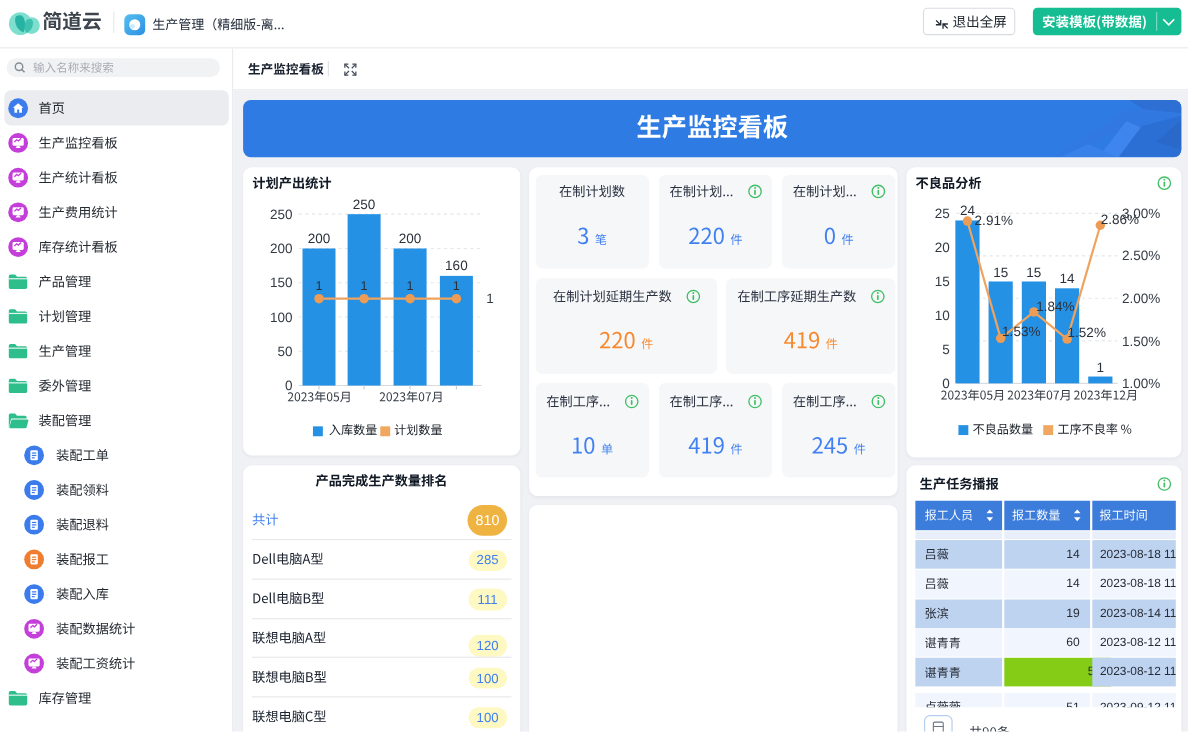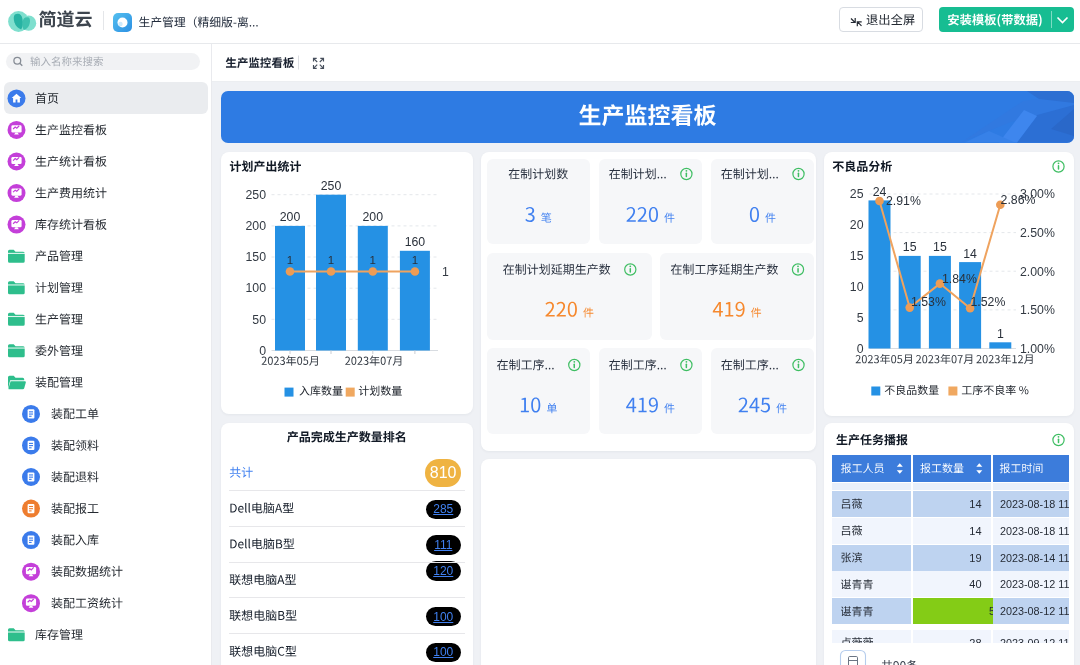--- a/index.html
+++ b/index.html
@@ -23,23 +23,23 @@
   background:#2e7be3; overflow:hidden; z-index:1; }
 .card { position:absolute; background:#fff; border-radius:8px; box-shadow:0 1px 3px rgba(25,35,61,0.05); z-index:1; }
 #c1 { left:221px; top:152px; width:251.5px; height:262px; }
 #c2 { left:481px; top:152px; width:334.5px; height:299px; }
 #c3 { left:824px; top:152px; width:250px; height:264px; }
 #c4 { left:221px; top:423px; width:251.5px; height:262px; }
 #c5 { left:481px; top:459px; width:334.5px; height:226px; }
 #c6 { left:824px; top:423px; width:250px; height:262px; }
 .mini { position:absolute; background:#f6f7f9; border-radius:6px; }
 .goldpill { position:absolute; left:204px; top:35.5px; width:36.3px; height:28px; border-radius:14px;
-  background:#efb342; color:#fff; font-size:16px; display:flex; align-items:center; justify-content:center; }
+  background:#efb342; color:#fff; font-size:13px; display:flex; align-items:center; justify-content:center; }
 .bluepill { position:absolute; left:205px; width:34.5px; height:19.5px; border-radius:10px;
-  background:#000000; color:#4080f0; font-size:12px; display:flex; align-items:center; justify-content:center;text-decoration:underline; }
+  background:#fef9c3; color:#4080f0; font-size:12px; display:flex; align-items:center; justify-content:center; }
 .sep { position:absolute; left:8px; width:236px; height:1px; background:#e7e7ea; }
 .tblwrap { position:absolute; left:8.3px; top:32.2px; width:236.3px; height:187.8px; overflow:hidden; }
 .thr { position:absolute; left:0; top:0; width:236.3px; height:26.7px; }
 .thc { position:absolute; top:0; height:26.7px; background:#3c7cdb; }
 .tstrip { position:absolute; left:0; top:27.7px; width:236.3px; height:7px; }
 .tsc { position:absolute; top:0; height:7px; background:#e8effa; }
 .trow { position:absolute; left:0; width:236.3px; height:26px; }
 .tc { position:absolute; top:0; height:26px; overflow:hidden; }
 .tnum { position:absolute; right:9px; top:50%; transform:translateY(-50%); font-size:11px; color:#262c36; }
 .tdate { position:absolute; left:7px; top:50%; transform:translateY(-50%); font-size:10.8px; color:#262c36; white-space:nowrap; }
@@ -158,21 +158,21 @@
       <text x="146.5" y="154.2" font-size="12.3" fill="#2a313b" font-family="Liberation Sans">1.52%</text>
       <text x="176.6" y="51.6" font-size="12.3" fill="#2a313b" font-family="Liberation Sans">2.86%</text>
       <rect x="47.3" y="234.5" width="9" height="9" fill="#2591e4"></rect>
       <rect x="124.4" y="234.5" width="9" height="9" fill="#f0a860"></rect>
     </svg>
   </div>
 <div class="card" id="c4">
     <div class="goldpill">810</div>
     <div class="bluepill" style="top:76.5px">285</div>
     <div class="bluepill" style="top:112.3px">111</div>
-    <div class="bluepill" style="top:138px">120</div>
+    <div class="bluepill" style="top:154px">120</div>
     <div class="bluepill" style="top:183.89999999999998px">100</div>
     <div class="bluepill" style="top:219.7px">100</div>
     <div class="sep" style="top:67.0px"></div>
     <div class="sep" style="top:102.8px"></div>
     <div class="sep" style="top:138.6px"></div>
     <div class="sep" style="top:174.4px"></div>
     <div class="sep" style="top:210.2px"></div>
   </div>
 <div class="card" id="c5"></div>
 <div class="card" id="c6">
@@ -210,39 +210,39 @@
         <div class="tc" style="left:80.9px;width:77.4px;background:#bed3f0">
           <span class="tnum">19</span>
         </div>
         <div class="tc" style="left:160.7px;width:75.9px;background:#bed3f0">
           <span class="tdate">2023-08-14 11:33</span>
         </div>
       </div>
       <div class="trow" style="top:116.3px">
         <div class="tc" style="left:0px;width:78.9px;background:#f1f5fd"></div>
         <div class="tc" style="left:80.9px;width:77.4px;background:#f1f5fd">
-          <span class="tnum">40</span>
+          <span class="tnum">60</span>
         </div>
         <div class="tc" style="left:160.7px;width:75.9px;background:#f1f5fd">
           <span class="tdate">2023-08-12 11:40</span>
         </div>
       </div>
       <div class="trow" style="top:143.2px">
         <div class="tc" style="left:0px;width:78.9px;background:#bed3f0"></div>
         <div class="tc" style="left:80.9px;width:97px;background:#84cc16">
           <span class="tnum">55</span>
         </div>
         <div class="tc" style="left:160.7px;width:75.9px;background:#bed3f0">
           <span class="tdate">2023-08-12 11:39</span>
         </div>
       </div>
       <div class="trow" style="top:174.4px">
         <div class="tc" style="left:0px;width:78.9px;background:#f1f5fd"></div>
         <div class="tc" style="left:80.9px;width:77.4px;background:#f1f5fd">
-          <span class="tnum">28</span>
+          <span class="tnum">51</span>
         </div>
         <div class="tc" style="left:160.7px;width:75.9px;background:#f1f5fd">
           <span class="tdate">2023-09-12 11:35</span>
         </div>
       </div>
     </div>
   </div>
 <svg width="1080" height="665" viewBox="0 0 1080 665" style="position:absolute;left:0;top:0;z-index:50;pointer-events:none">
     <clipPath id="tclip">
       <rect x="832" y="455" width="236.6" height="188"></rect>

